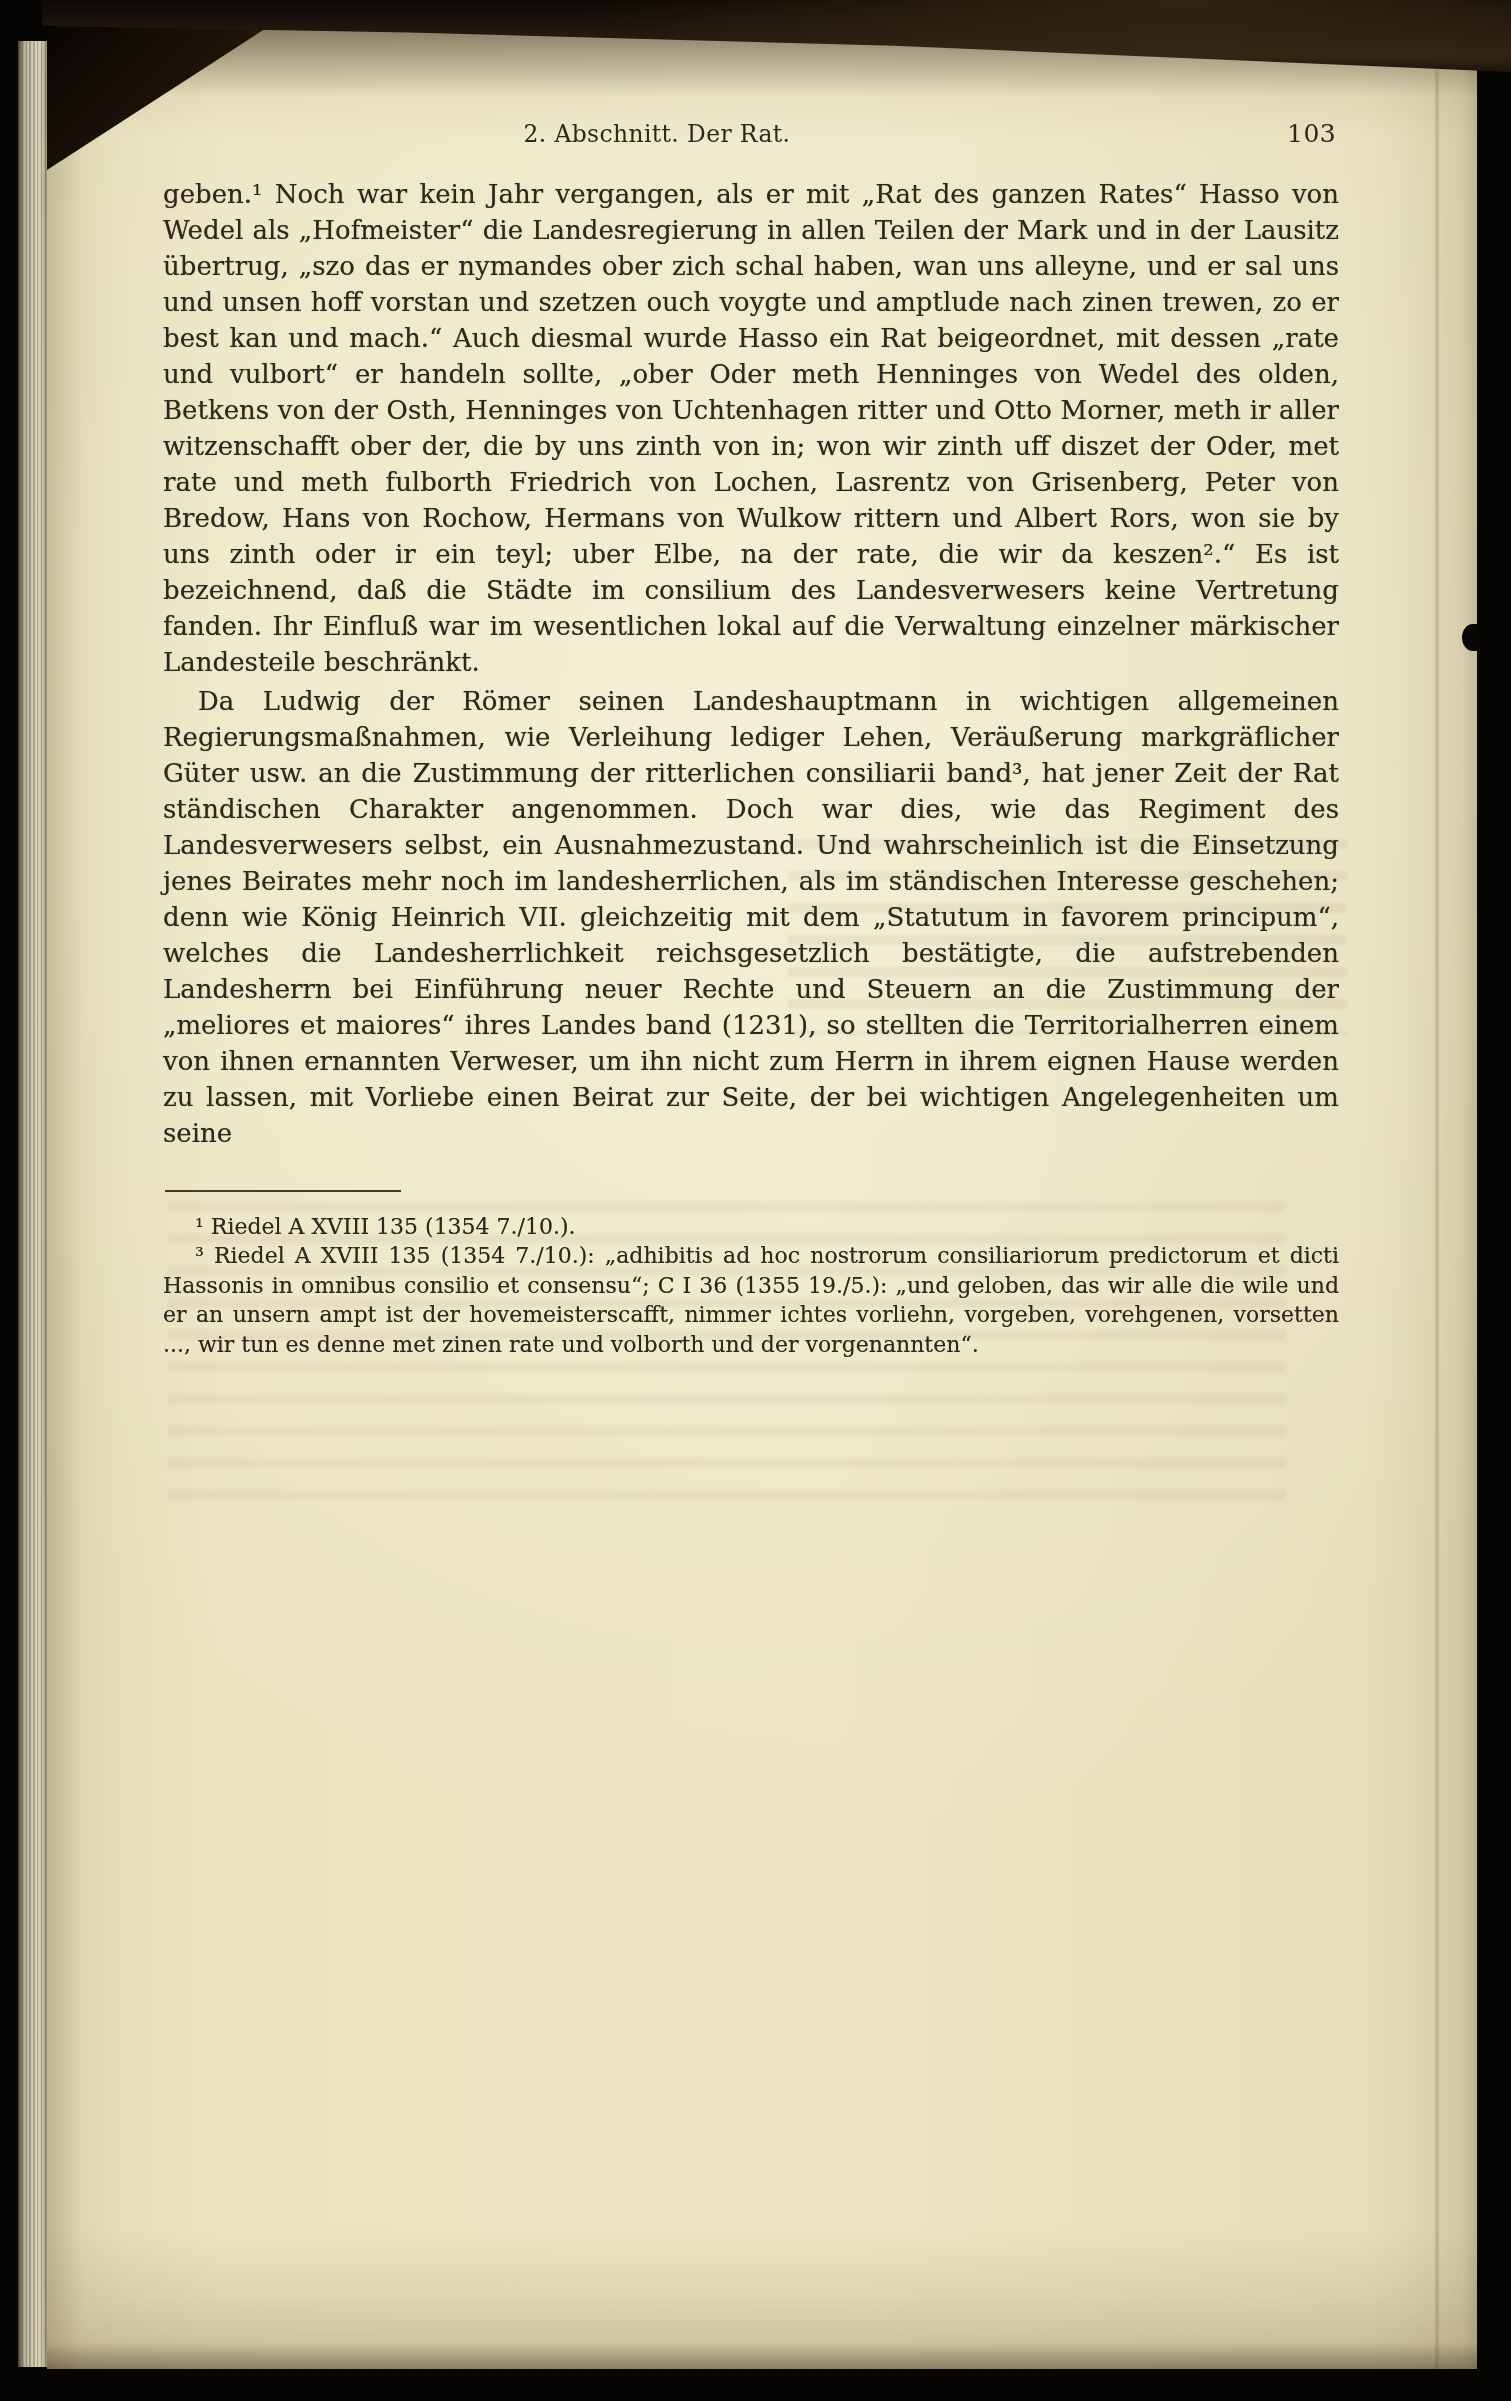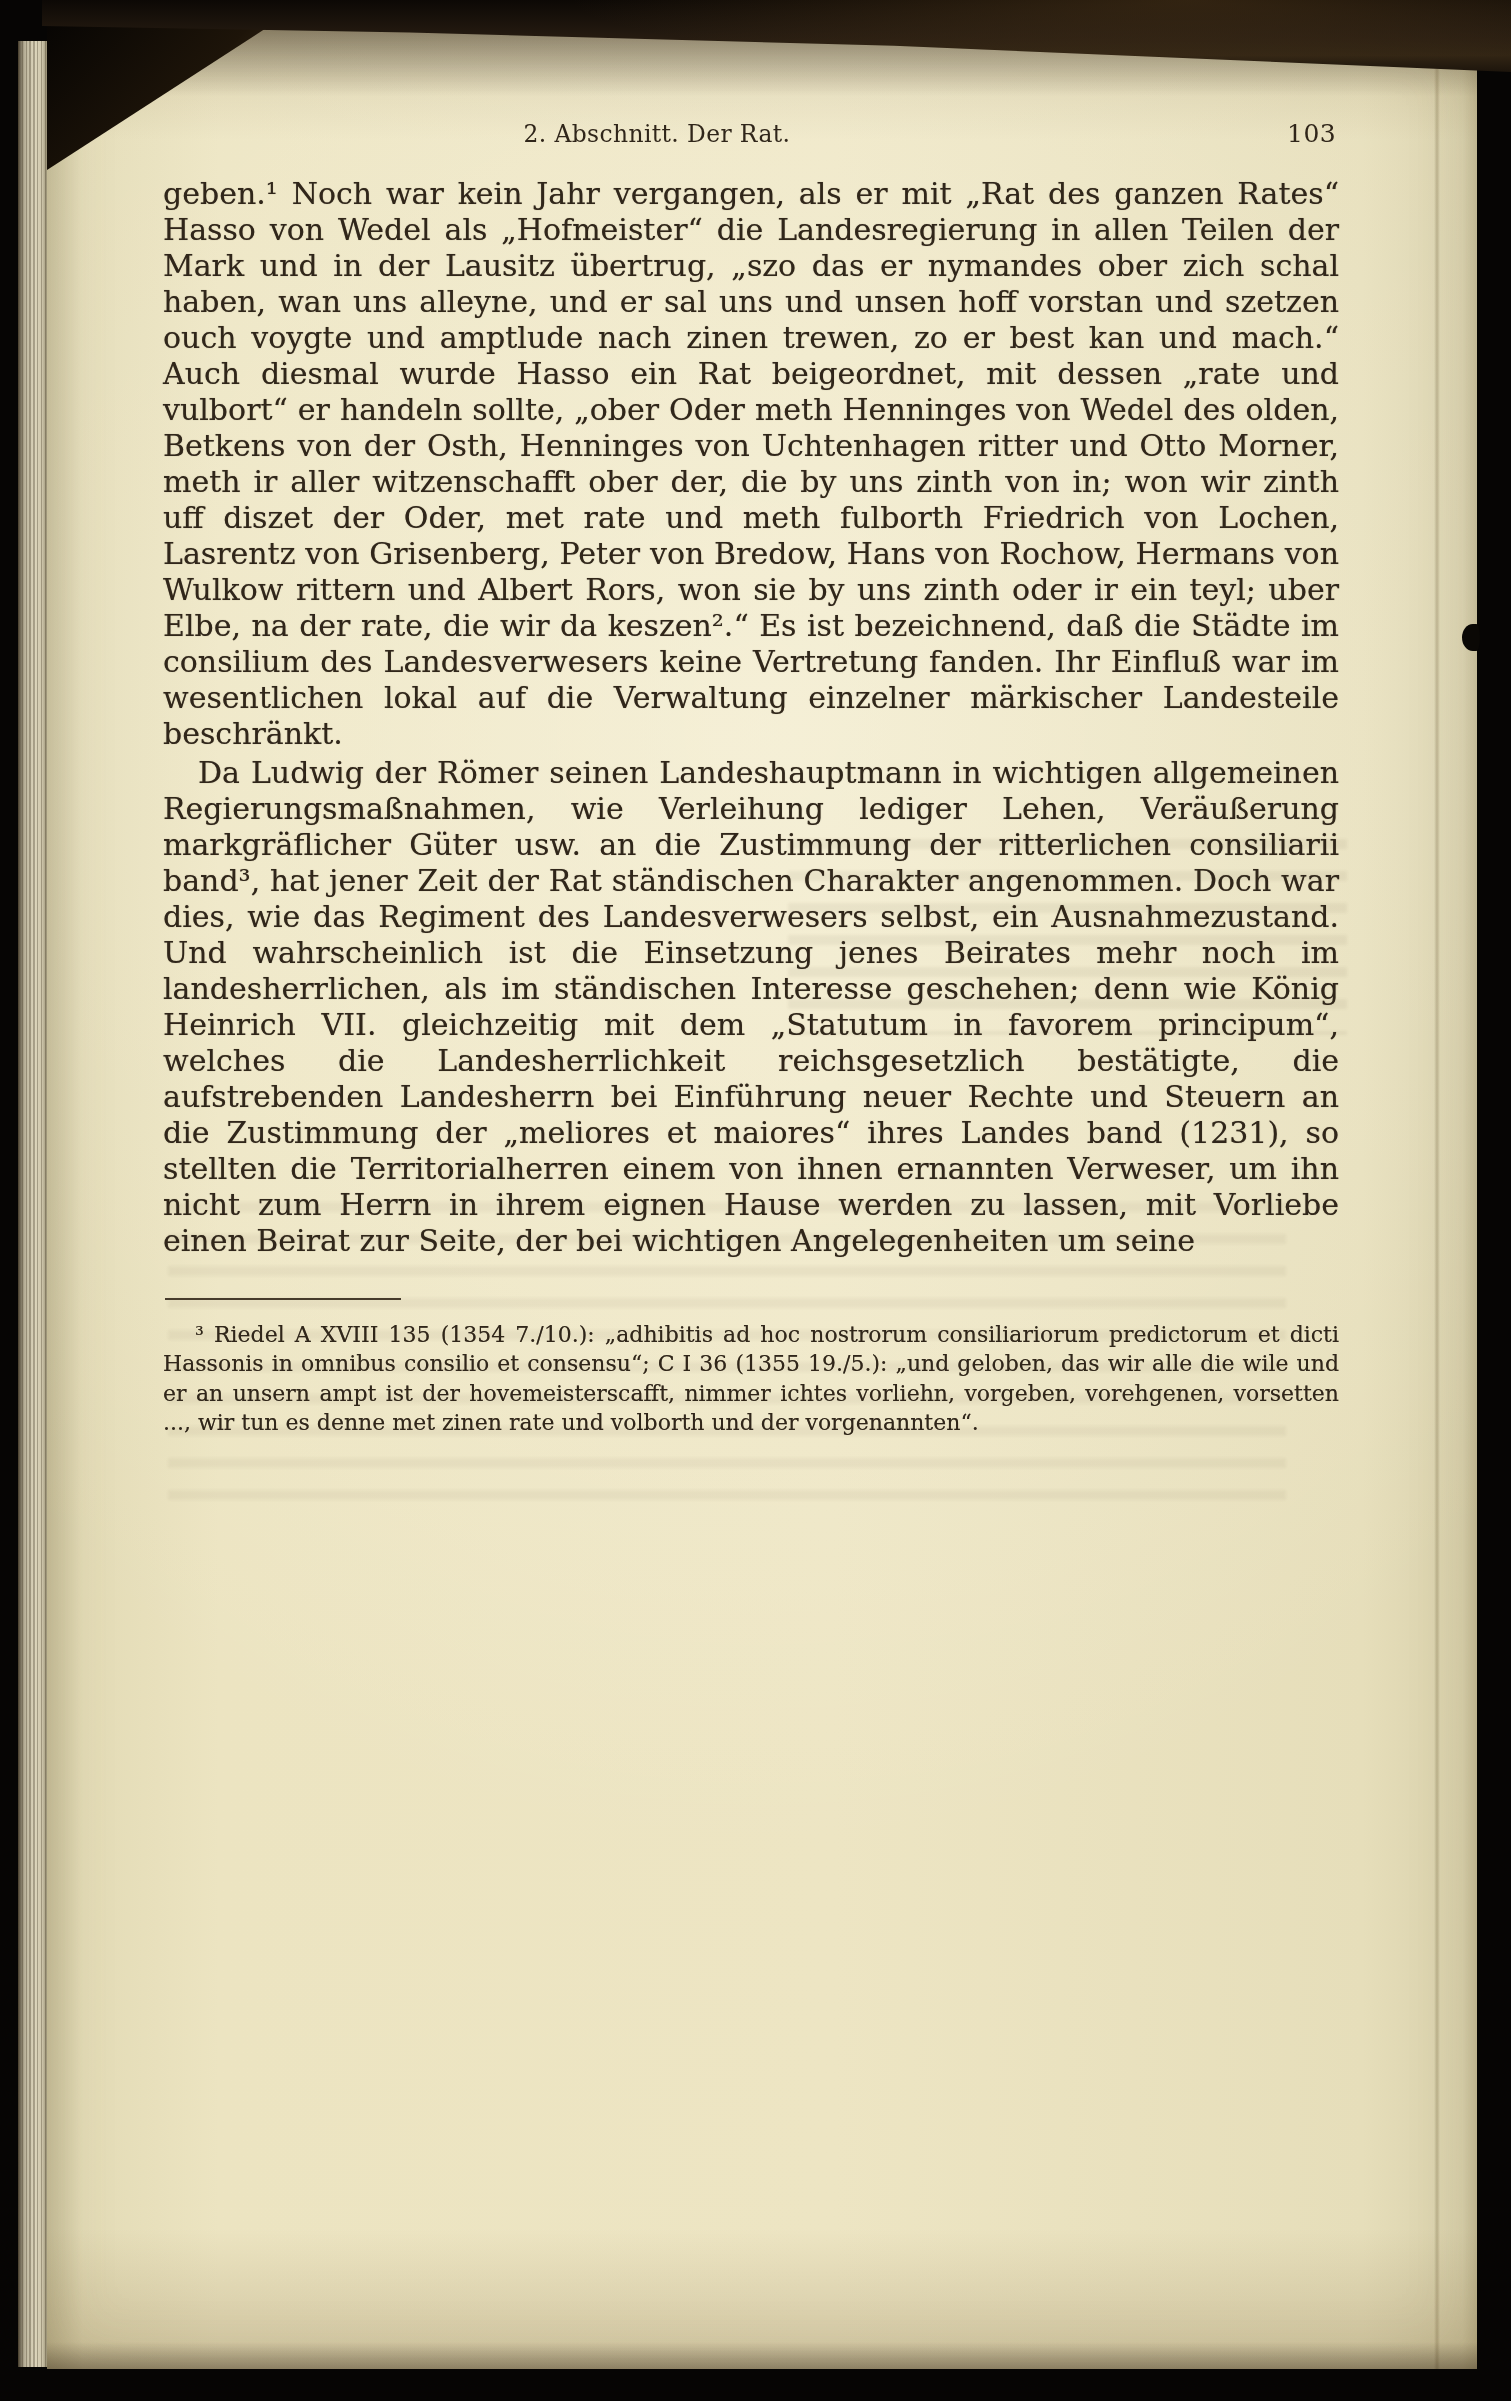--- a/index.html
+++ b/index.html
@@ -105,21 +105,21 @@
     width: 1176px;
     color: #30261a;
   }
   .pagehead { position: relative; height: 56px; font-size: 23.4px; letter-spacing: 0.4px; }
   .pagehead .title { position: absolute; left: 42%; transform: translateX(-50%); top: 0; white-space: nowrap; }
   .pagehead .num { position: absolute; right: 3px; top: -1.5px; font-size: 25px; text-align: right; }
 
   .bodytext p {
     margin: 0;
     text-align: justify;
-    font-size: 30px;
+    font-size: 26px;
     line-height: 36px;
     text-shadow: 0 0 0.8px rgba(48,38,26,0.5);
   }
   .bodytext p.indent { text-indent: 35px; margin-top: 3px; }
 
   .footnotes { margin-top: 39px; }
   .fnrule {
     width: 236px; height: 0;
     border-top: 2.3px solid #463b2b;
     margin: 0 0 19.6px 1.5px;
@@ -153,20 +153,21 @@
         <span class="num">103</span>
       </div>
 
       <div class="bodytext">
         <p class="para">geben.¹ Noch war kein Jahr vergangen, als er mit „Rat des ganzen Rates“ Hasso von Wedel als „Hofmeister“ die Landesregierung in allen Teilen der Mark und in der Lausitz übertrug, „szo das er nymandes ober zich schal haben, wan uns alleyne, und er sal uns und unsen hoff vorstan und szetzen ouch voygte und amptlude nach zinen trewen, zo er best kan und mach.“ Auch diesmal wurde Hasso ein Rat beigeordnet, mit dessen „rate und vulbort“ er handeln sollte, „ober Oder meth Henninges von Wedel des olden, Betkens von der Osth, Henninges von Uchtenhagen ritter und Otto Morner, meth ir aller witzenschafft ober der, die by uns zinth von in; won wir zinth uff diszet der Oder, met rate und meth fulborth Friedrich von Lochen, Lasrentz von Grisenberg, Peter von Bredow, Hans von Rochow, Hermans von Wulkow rittern und Albert Rors, won sie by uns zinth oder ir ein teyl; uber Elbe, na der rate, die wir da keszen².“ Es ist bezeichnend, daß die Städte im consilium des Landesverwesers keine Vertretung fanden. Ihr Einfluß war im wesentlichen lokal auf die Verwaltung einzelner märkischer Landesteile beschränkt.</p>
         <p class="para indent">Da Ludwig der Römer seinen Landeshauptmann in wichtigen allgemeinen Regierungsmaßnahmen, wie Verleihung lediger Lehen, Veräußerung markgräflicher Güter usw. an die Zustimmung der ritterlichen consiliarii band³, hat jener Zeit der Rat ständischen Charakter angenommen. Doch war dies, wie das Regiment des Landesverwesers selbst, ein Ausnahmezustand. Und wahrscheinlich ist die Einsetzung jenes Beirates mehr noch im landesherrlichen, als im ständischen Interesse geschehen; denn wie König Heinrich VII. gleichzeitig mit dem „Statutum in favorem principum“, welches die Landesherrlichkeit reichsgesetzlich bestätigte, die aufstrebenden Landesherrn bei Einführung neuer Rechte und Steuern an die Zustimmung der „meliores et maiores“ ihres Landes band (1231), so stellten die Territorialherren einem von ihnen ernannten Verweser, um ihn nicht zum Herrn in ihrem eignen Hause werden zu lassen, mit Vorliebe einen Beirat zur Seite, der bei wichtigen Angelegenheiten um seine</p>
       </div>
 
       <div class="footnotes">
         <div class="fnrule"></div>
+        <p class="fn">¹ Riedel A XVIII 135 (1354 7./10.).</p>
         <p class="fn long">³ Riedel A XVIII 135 (1354 7./10.): „adhibitis ad hoc nostrorum consiliariorum predictorum et dicti Hassonis in omnibus consilio et consensu“; C I 36 (1355 19./5.): „und geloben, das wir alle die wile und er an unsern ampt ist der hovemeisterscafft, nimmer ichtes vorliehn, vorgeben, vorehgenen, vorsetten ..., wir tun es denne met zinen rate und volborth und der vorgenannten“.</p>
       </div>
 
     </div>
 
     <div class="edge-notch"></div>
   </div>
 
   <div class="cover-top"></div>
 

